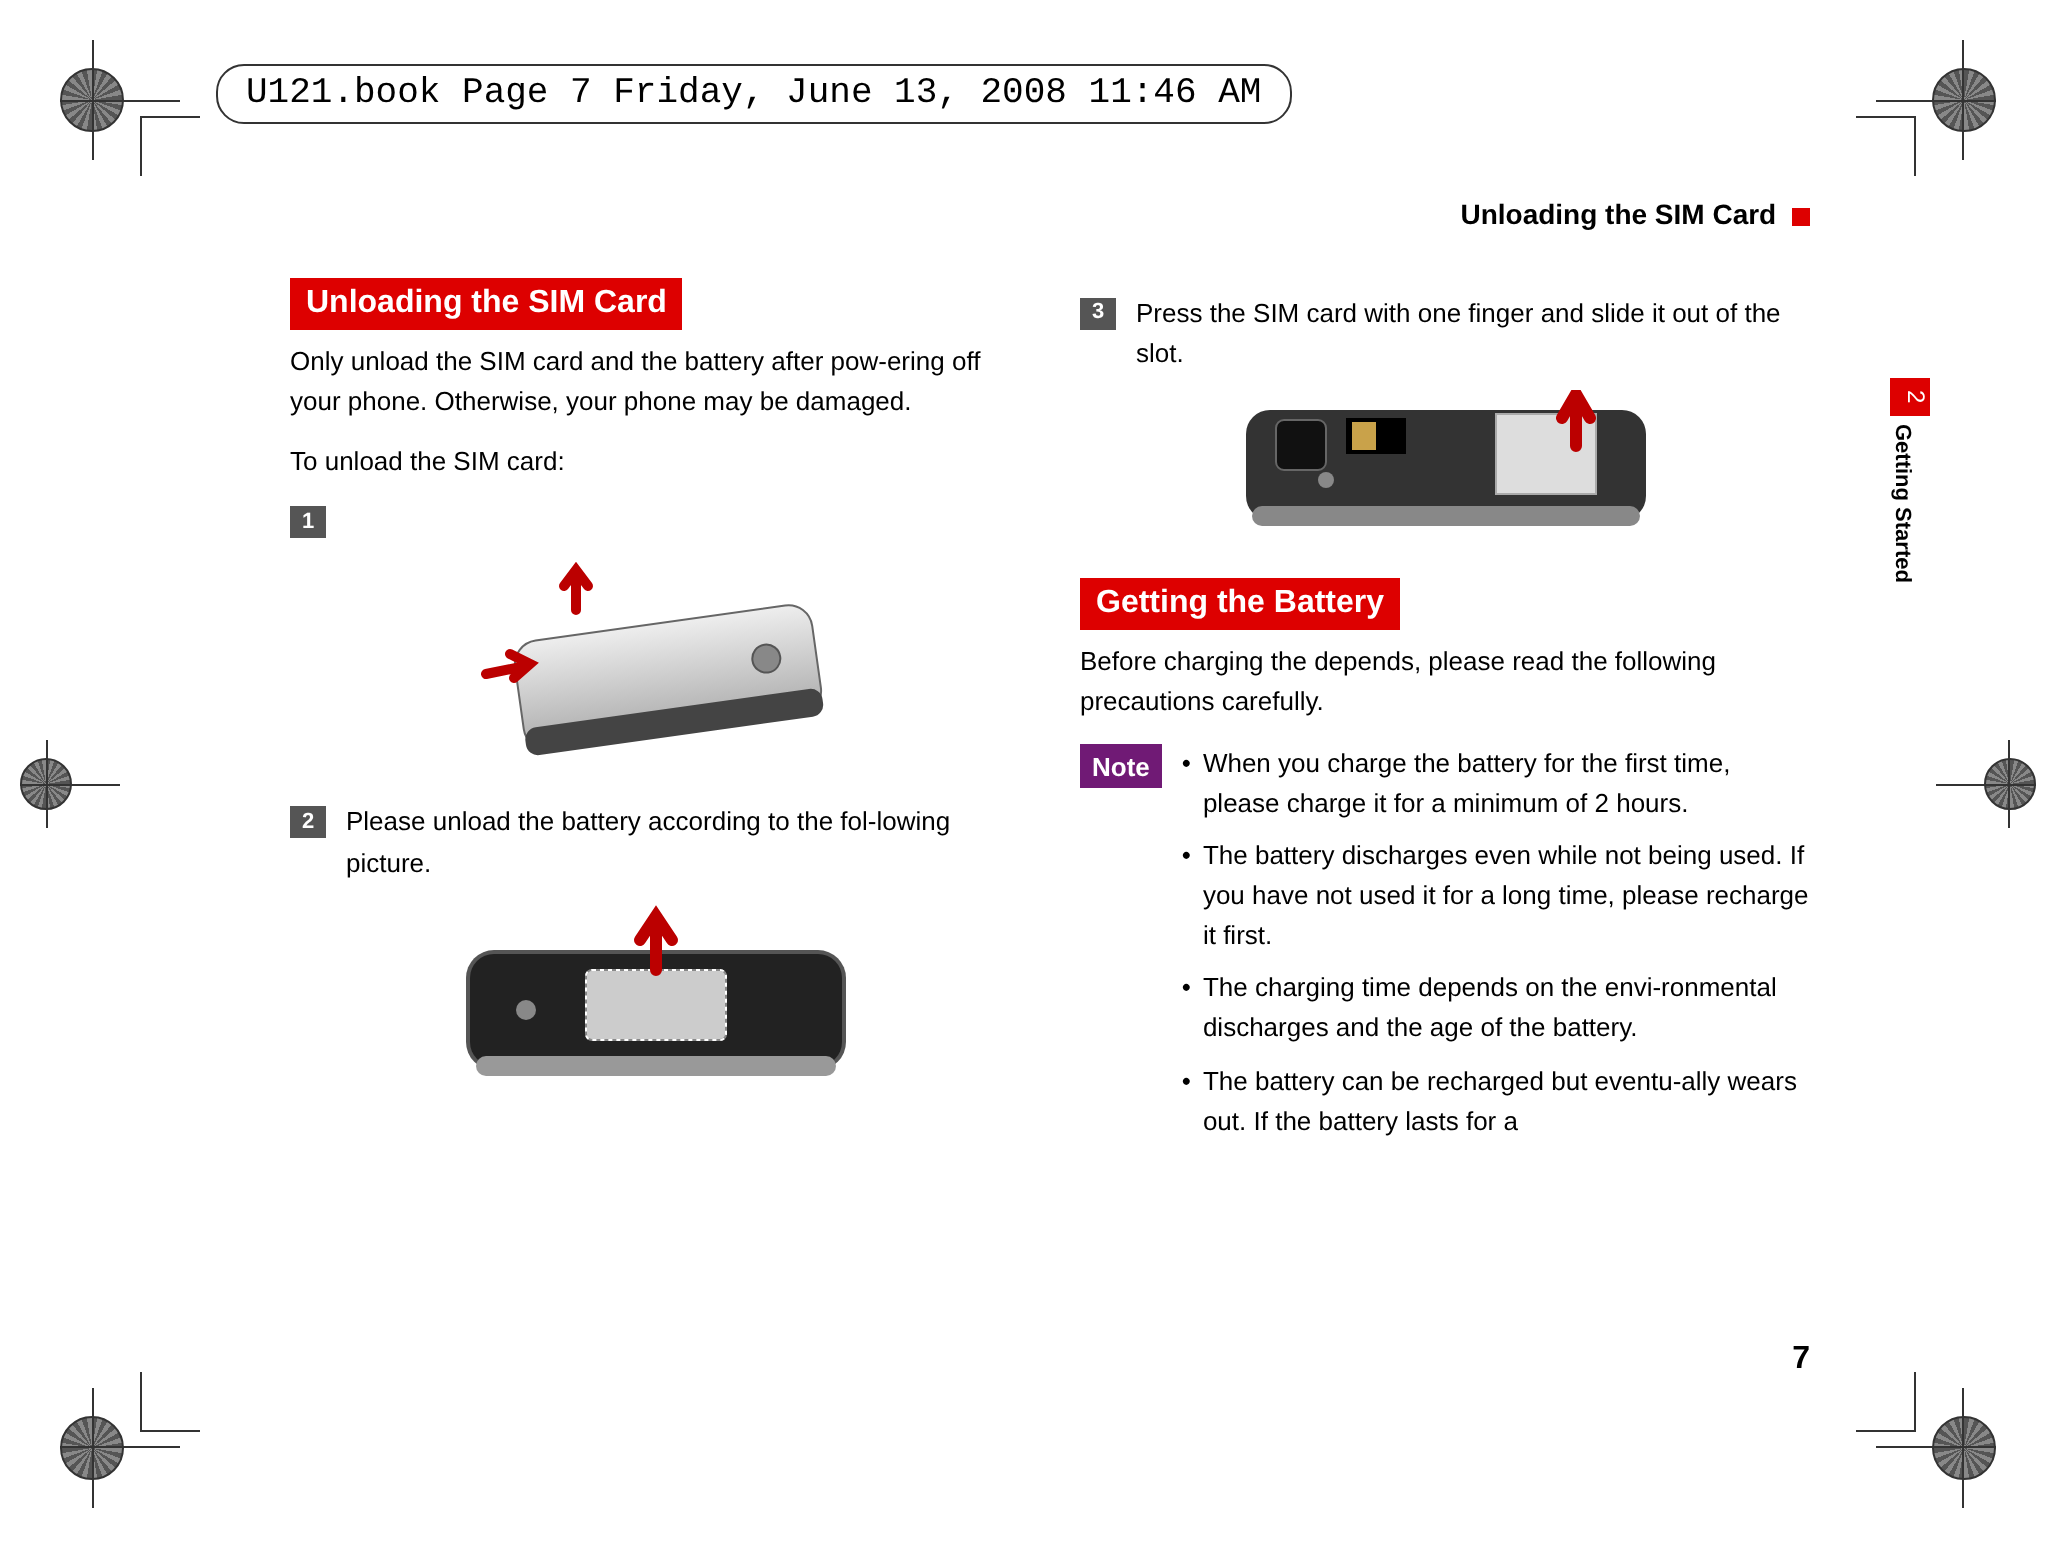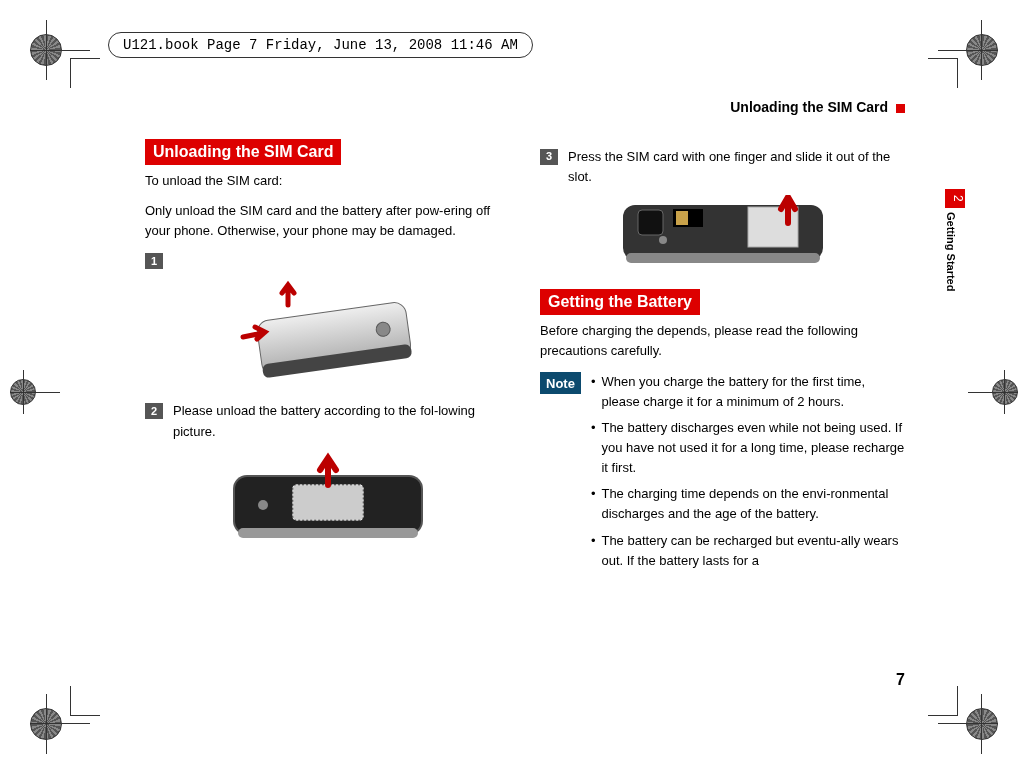--- a/index.html
+++ b/index.html
@@ -54,21 +54,21 @@
   .corner-bl:before{ width:30px; height:1px; bottom:0; left:0;}
   .corner-bl:after{ width:1px; height:30px; bottom:0; left:0;}
   .corner-br { bottom:58px; right:70px; }
   .corner-br:before{ width:30px; height:1px; bottom:0; right:0;}
   .corner-br:after{ width:1px; height:30px; bottom:0; right:0;}
 
   .meta-header{
     position:absolute;
     top:32px; left:108px;
     font-family: "Courier New", monospace;
-    font-size:14px;
+    font-size:18px;
     border:1px solid #333;
     border-radius:14px;
     padding:4px 14px;
   }
 
   .page{
     position:absolute;
     top:79px; left:145px;
     width:760px; height:600px;
   }
@@ -134,21 +134,21 @@
     margin:8px 0 14px 0;
   }
   .figure svg{ display:block; }
 
   .note-row{
     display:flex;
     gap:10px;
     margin-top:8px;
   }
   .note-badge{
-    background:#0c4a6e;
+    background:#701a75;
     color:#fff;
     font-weight:bold;
     padding:4px 6px;
     height:22px;
     flex-shrink:0;
     font-size:13px;
   }
   .note-list{
     line-height:1.55;
   }
@@ -241,22 +241,22 @@
 
   <div class="side-tab">
     <div class="chip">2</div>
     <div class="vtext">Getting Started</div>
   </div>
 
   <div class="columns">
 
     <div class="col">
       <div class="red-heading">Unloading the SIM Card</div>
+      <div class="body-text">Only unload the SIM card and the battery after pow-ering off your phone. Otherwise, your phone may be damaged.</div>
       <div class="body-text">To unload the SIM card:</div>
-      <div class="body-text">Only unload the SIM card and the battery after pow-ering off your phone. Otherwise, your phone may be damaged.</div>
 
       <div class="step">
         <div class="step-num">1</div>
       </div>
       <div class="figure">
         <svg width="190" height="110" viewBox="0 0 190 110">
           <defs>
             <linearGradient id="g1" x1="0" y1="0" x2="0" y2="1">
               <stop offset="0" stop-color="#eee"></stop>
                 <stop offset="1" stop-color="#aaa"></stop>

